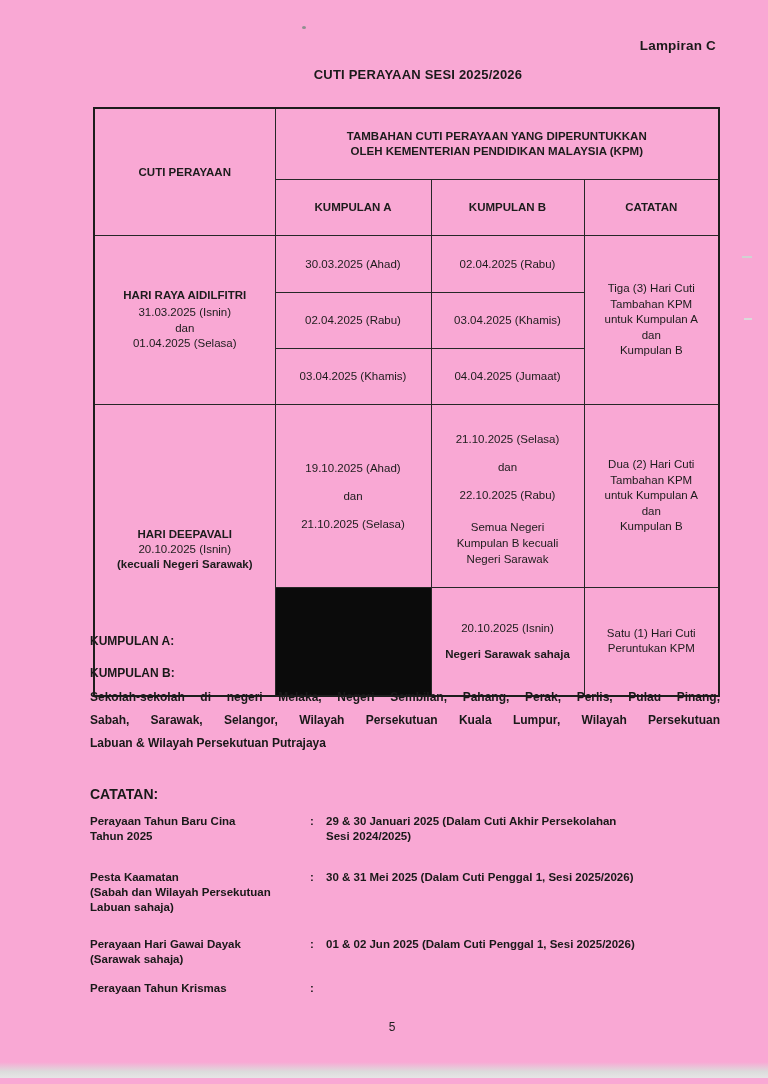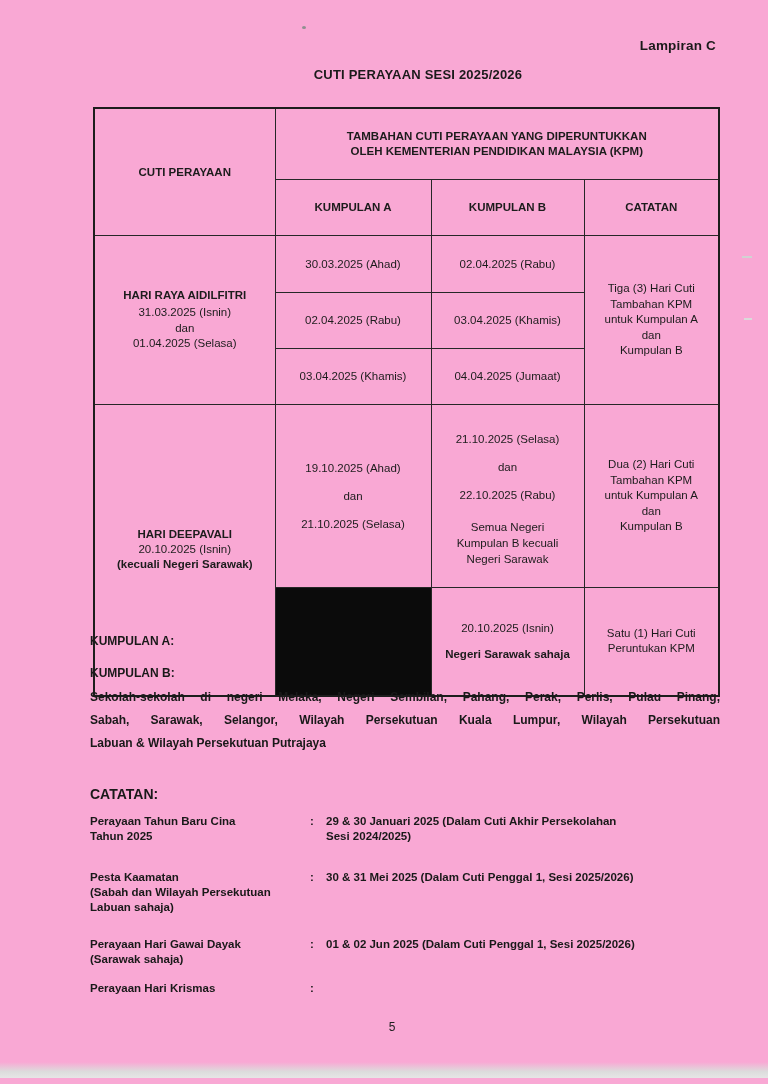--- a/index.html
+++ b/index.html
@@ -207,21 +207,21 @@
     </div>
 
     <div class="cat-item m3">
       <div class="preline">Perayaan Hari Gawai Dayak
 (Sarawak sahaja)</div>
       <div>:</div>
       <div class="preline">01 &amp; 02 Jun 2025 (Dalam Cuti Penggal 1, Sesi 2025/2026)</div>
     </div>
 
     <div class="cat-item">
-      <div class="preline">Perayaan Hari Krismas</div>
+      <div class="preline">Perayaan Tahun Krismas</div>
       <div>:</div>
     </div>
   </div>
 
   <div class="page-number">5</div>
 
   <div class="scan-bar"></div>
   <div class="speck-1"></div>
   <div class="speck-2"></div>
   <div class="speck-3"></div>

